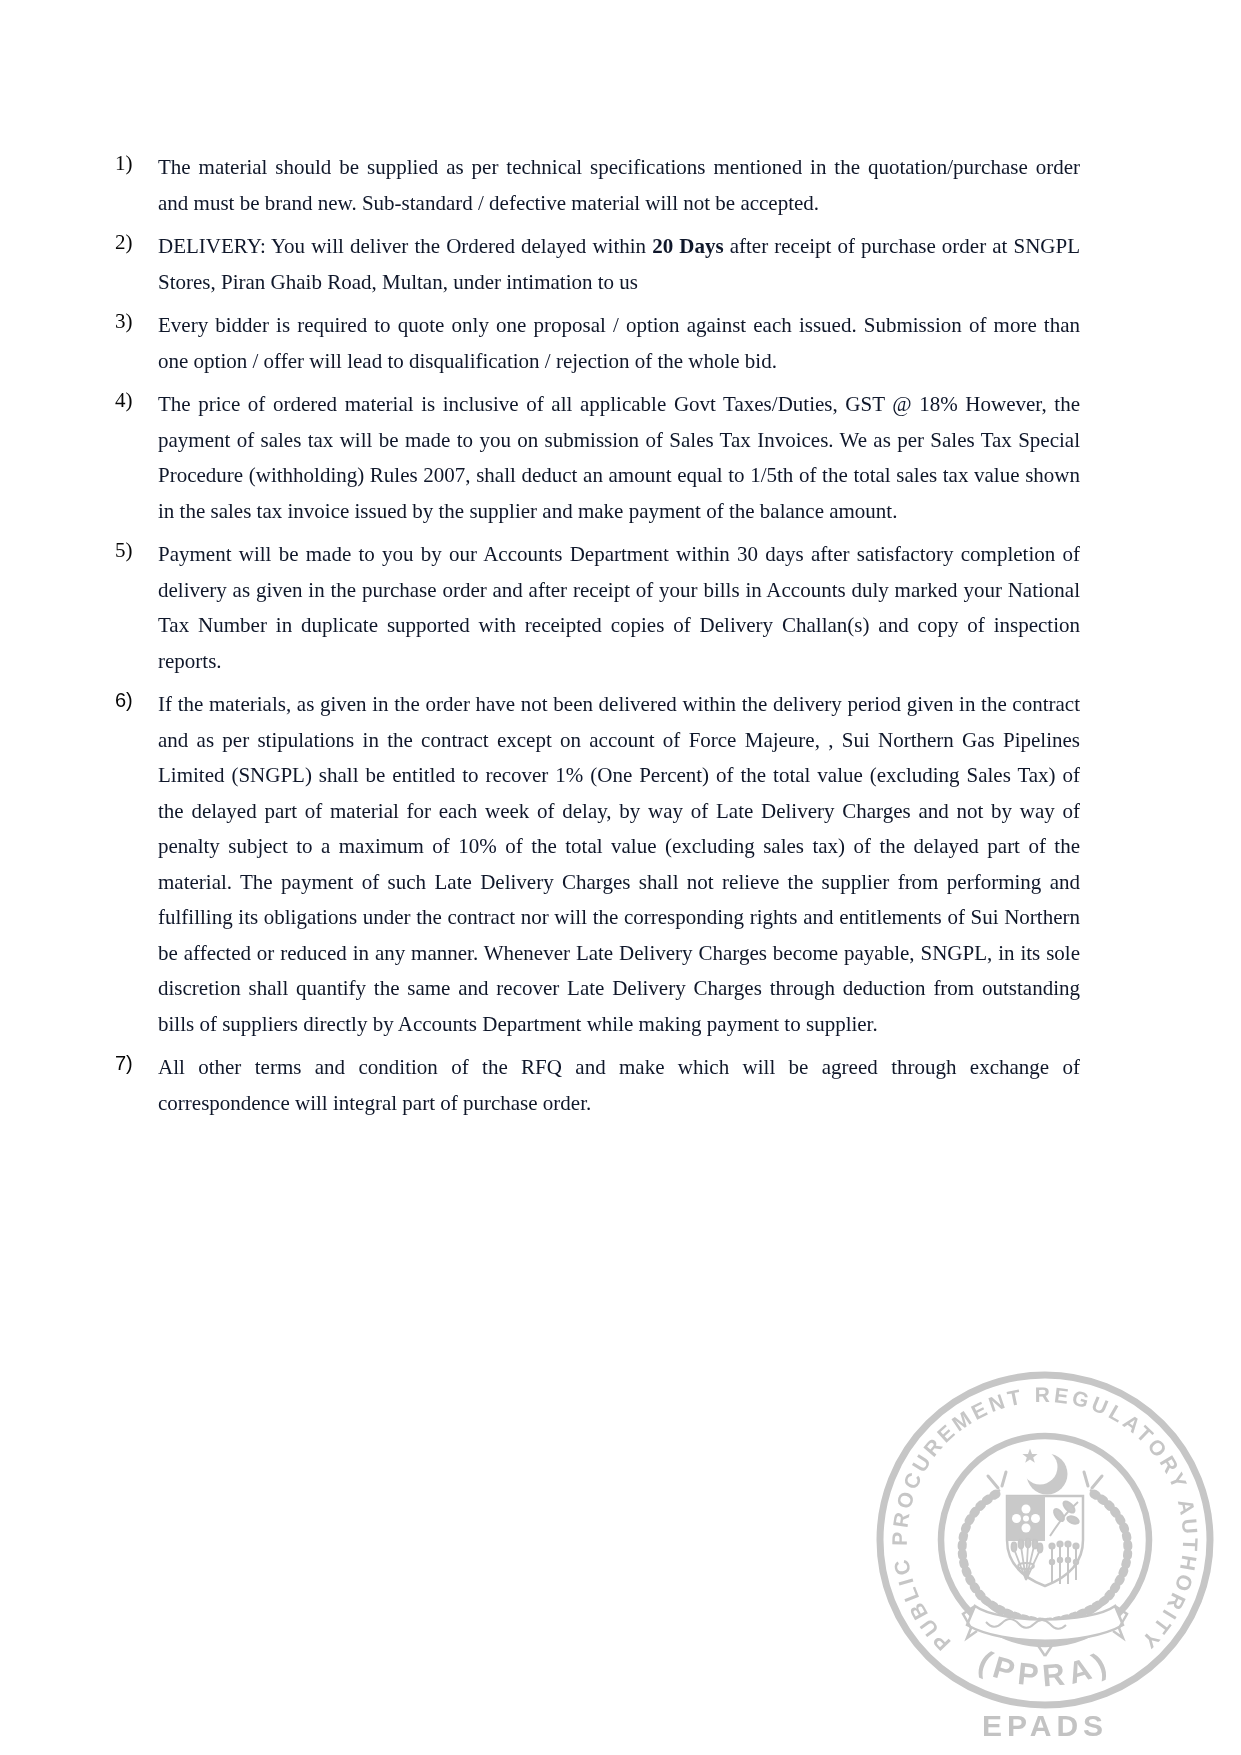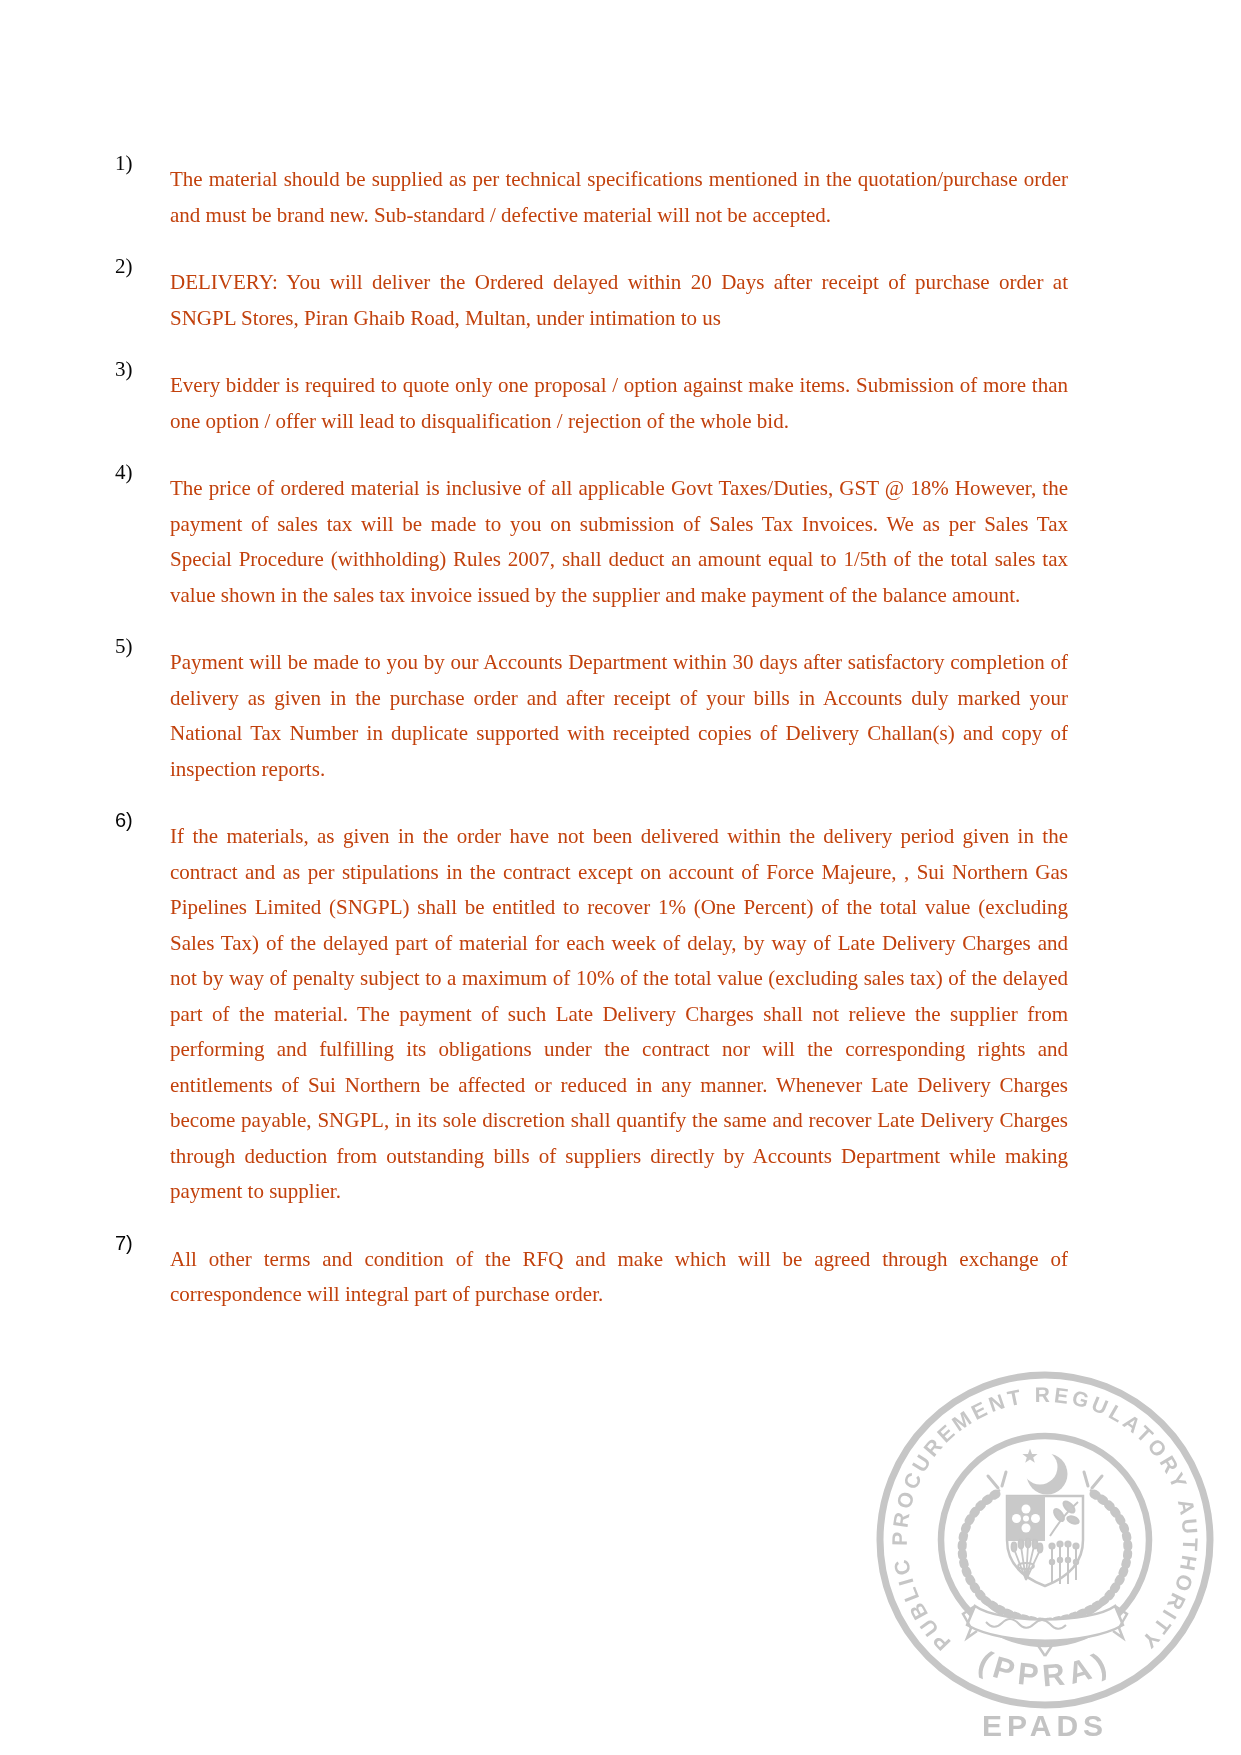--- a/index.html
+++ b/index.html
@@ -21,26 +21,26 @@
   .term-marker {
     flex:0 0 39px;
     font:21px/35.5px "Liberation Serif", serif;
     color:#070707;
   }
   .term-marker.sans {
     font:20px/35.5px "Liberation Sans", sans-serif;
   }
   .term-text {
     flex:1;
-    margin:16px;
+    margin:4px;
     text-align:justify;
     font:21px/35.5px "Liberation Serif", serif;
-    color:#c2410c;
+    color:#0f172a;
   }
-  .term-text b { font-weight:normal; }
+  .term-text b { font-weight:bold; }
   .watermark {
     position:absolute;
     left:850px;
     top:1355px;
     width:391px;
     height:400px;
     pointer-events:none;
   }
   .wm-ring-text {
     font-family:"Liberation Sans", sans-serif;
@@ -57,21 +57,21 @@
       <div class="term-item">
         <span class="term-marker">1)</span>
         <p class="term-text"><span>The material should be supplied as per technical specifications mentioned in the quotation/purchase order and must be brand new. Sub-standard / defective material will not be accepted.</span></p>
       </div>
       <div class="term-item">
         <span class="term-marker">2)</span>
         <p class="term-text"><span>DELIVERY: You will deliver the Ordered delayed within </span><b>20 Days</b><span> after receipt of purchase order at SNGPL Stores, Piran Ghaib Road, Multan, under intimation to us</span></p>
       </div>
       <div class="term-item">
         <span class="term-marker">3)</span>
-        <p class="term-text"><span>Every bidder is required to quote only one proposal / option against make items. Submission of more than one option / offer will lead to disqualification / rejection of the whole bid.</span></p>
+        <p class="term-text"><span>Every bidder is required to quote only one proposal / option against each issued. Submission of more than one option / offer will lead to disqualification / rejection of the whole bid.</span></p>
       </div>
       <div class="term-item">
         <span class="term-marker">4)</span>
         <p class="term-text"><span>The price of ordered material is inclusive of all applicable Govt Taxes/Duties, GST @ 18% However, the payment of sales tax will be made to you on submission of Sales Tax Invoices. We as per Sales Tax Special Procedure (withholding) Rules 2007, shall deduct an amount equal to 1/5th of the total sales tax value shown in the sales tax invoice issued by the supplier and make payment of the balance amount.</span></p>
       </div>
       <div class="term-item">
         <span class="term-marker">5)</span>
         <p class="term-text"><span>Payment will be made to you by our Accounts Department within 30 days after satisfactory completion of delivery as given in the purchase order and after receipt of your bills in Accounts duly marked your National Tax Number in duplicate supported with receipted copies of Delivery Challan(s) and copy of inspection reports.</span></p>
       </div>
       <div class="term-item">

